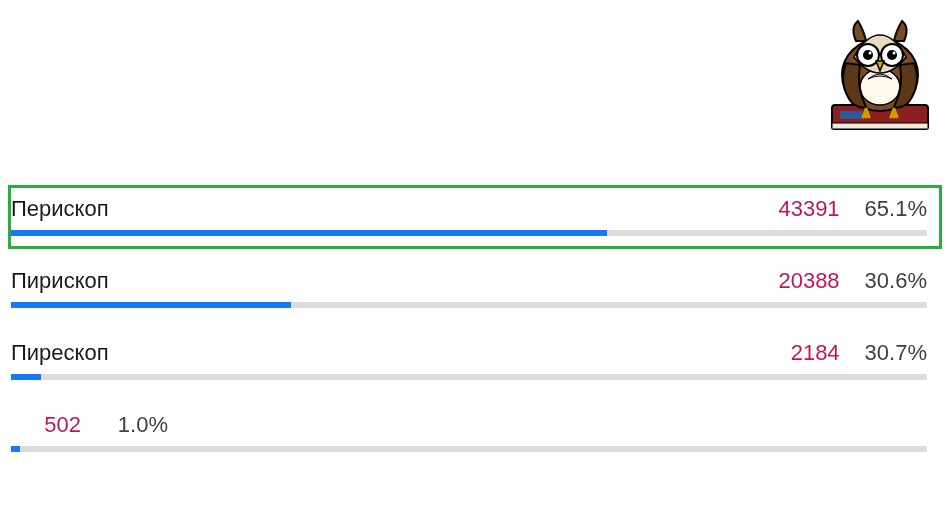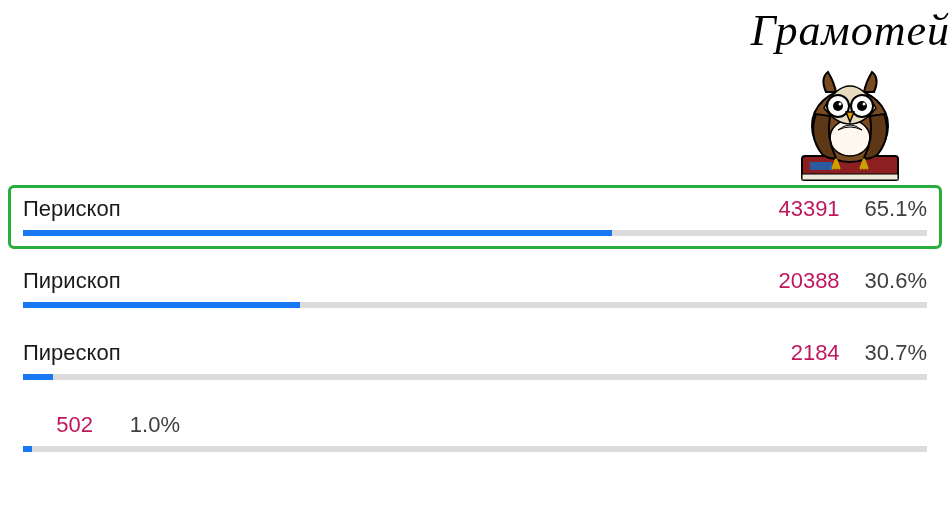--- a/index.html
+++ b/index.html
@@ -29,24 +29,24 @@
       display: flex;
       justify-content: center;
     }
     .options {
       position: absolute;
       top: 185px;
       left: 8px;
       right: 8px;
     }
     .option {
-      padding: 8px 12px 10px 12px;
+      padding: 8px 12px 10px 0;
       margin-bottom: 8px;
       border: 3px solid transparent;
-      border-radius: 6px;
+      border-radius: 0;
     }
     .option.correct {
       border-color: #27ae3d;
     }
     .row {
       display: flex;
       align-items: baseline;
       margin-bottom: 8px;
     }
     .label {
@@ -74,21 +74,20 @@
     }
     .bar-fill {
       height: 100%;
       background: #1877f2;
     }
   </style>
 </head>
 <body>
 
 <div class="brand">
-  <div class="brand-name">Грамотей</div>
   <div class="owl-wrap">
     <svg width="140" height="130" viewBox="0 0 140 130">
 
       <rect x="22" y="100" width="96" height="24" rx="3" fill="#8c1f1f" stroke="#000" stroke-width="2"></rect>
       <rect x="22" y="118" width="96" height="6" fill="#eee9d8" stroke="#000" stroke-width="1"></rect>
       <rect x="30" y="106" width="22" height="8" fill="#2c5aa0"></rect>
 
       <ellipse cx="70" cy="70" rx="38" ry="36" fill="#7a4a20" stroke="#000" stroke-width="2"></ellipse>
 
       <ellipse cx="70" cy="82" rx="20" ry="18" fill="#fff8ee" stroke="#000" stroke-width="1.5"></ellipse>

